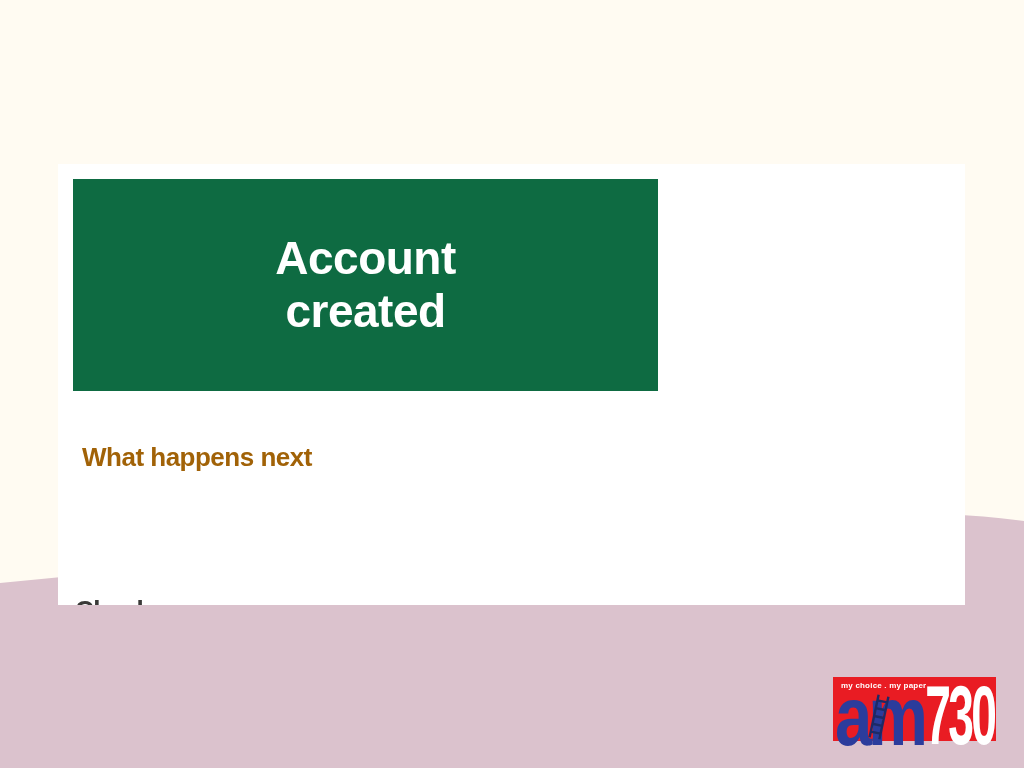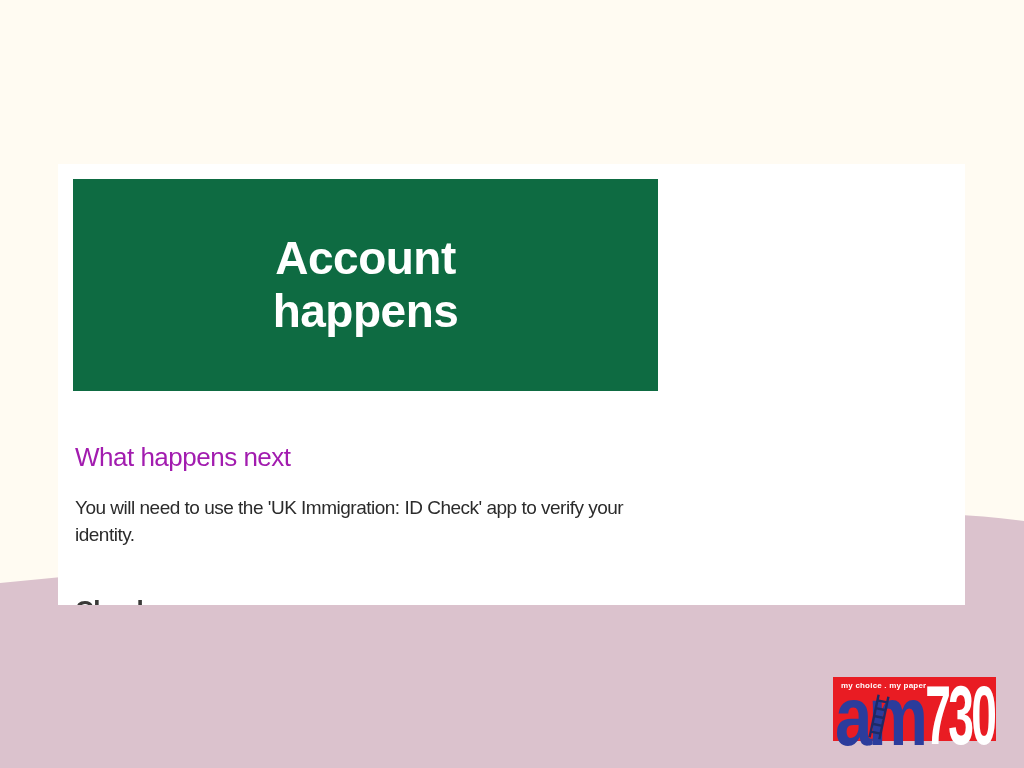--- a/index.html
+++ b/index.html
@@ -18,22 +18,22 @@
   .panel{
     position:absolute;left:15px;top:15px;width:585px;height:212px;
     background:var(--green,#0E6B42);
     display:flex;align-items:center;justify-content:center;
   }
   .panel-title{
     color:#ffffff;font-weight:bold;font-size:46px;line-height:1.15;
     text-align:center;max-width:280px;letter-spacing:-0.5px;
   }
   .heading{
-    position:absolute;left:17px;top:278px;margin:0;
-    font-size:26px;font-weight:normal;color:#a21caf;letter-spacing:-0.5px;
+    position:absolute;left:24px;top:278px;margin:0;
+    font-size:26px;font-weight:bold;color:#a16207;letter-spacing:-0.5px;
   }
   .body-text{
     position:absolute;left:17px;top:330px;margin:0;width:600px;
     font-size:19px;line-height:27px;color:#2b2b2b;letter-spacing:-0.5px;
   }
   .clipped-heading{
     position:absolute;left:17px;top:431px;margin:0;
     font-size:26px;font-weight:bold;color:#3a3a38;letter-spacing:-0.5px;
   }
 
@@ -63,24 +63,23 @@
 </style>
 </head>
 <body>
 
 <svg class="wave" viewBox="0 0 1024 768" aria-hidden="true">
   <path d="M0,583 C400,545 800,490 1024,521 L1024,768 L0,768 Z"></path>
 </svg>
 
 <div class="card">
   <div class="panel">
-    <div class="panel-title">Account happens</div>
+    <div class="panel-title">Account created</div>
   </div>
   <h2 class="heading">What happens next</h2>
-  <p class="body-text">You will need to use the 'UK Immigration: ID Check' app to verify your identity.</p>
   <div class="clipped-heading">Check</div>
 </div>
 
 <div class="logo">
   <span class="logo-tagline">my choice . my paper</span>
   <span class="logo-am">am</span>
   <svg class="ladder" viewBox="0 0 20 44" aria-hidden="true">
     <line x1="5" y1="0" x2="5" y2="44"></line>
     <line x1="15" y1="0" x2="15" y2="44"></line>
     <line x1="5" y1="6" x2="15" y2="6"></line>

